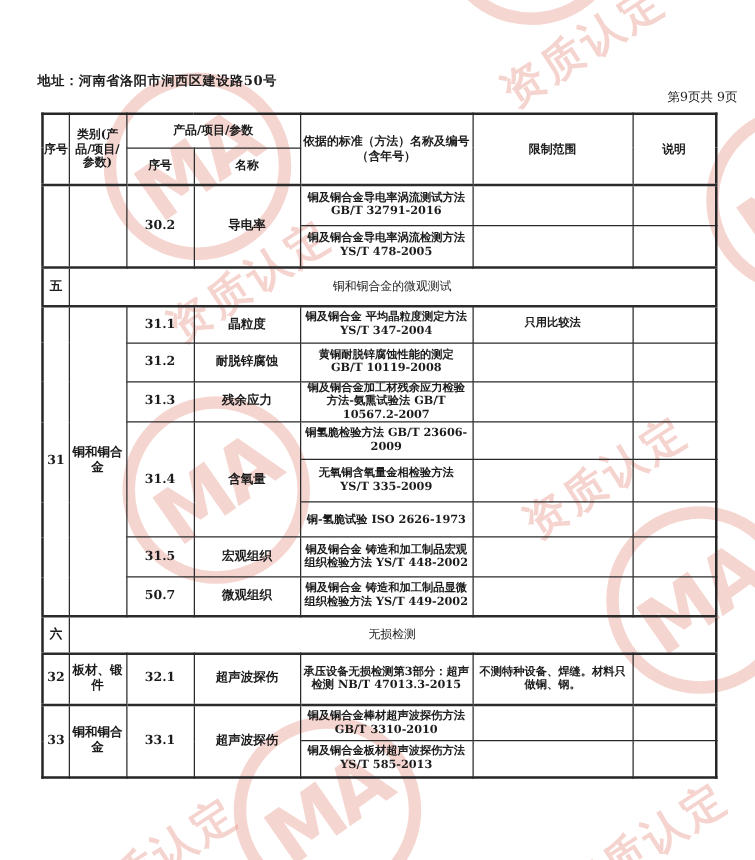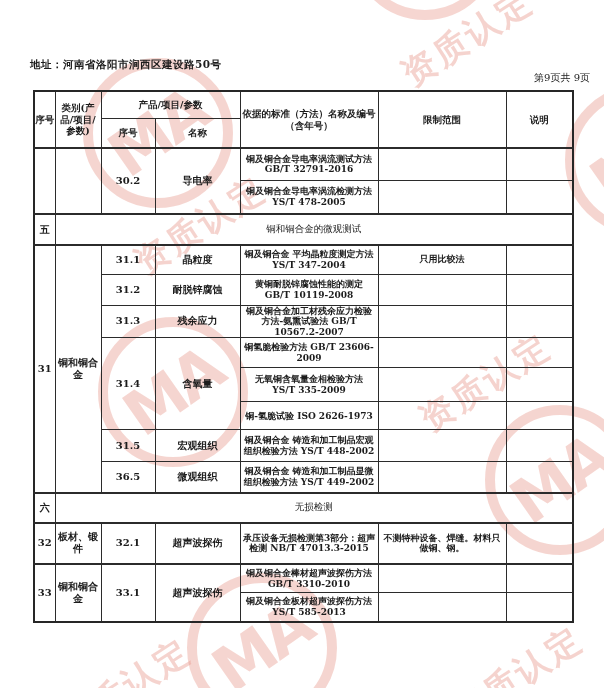--- a/index.html
+++ b/index.html
@@ -186,21 +186,21 @@
           <td class="note"></td>
         </tr>
         <tr class="h32">
           <td class="subseq">31.5</td>
           <td class="name">宏观组织</td>
           <td class="std">铜及铜合金 铸造和加工制品宏观组织检验方法 YS/T 448-2002</td>
           <td class="lim"></td>
           <td class="note"></td>
         </tr>
         <tr class="h31">
-          <td class="subseq">36.5</td>
+          <td class="subseq">50.7</td>
           <td class="name">微观组织</td>
           <td class="std">铜及铜合金 铸造和加工制品显微组织检验方法 YS/T 449-2002</td>
           <td class="lim"></td>
           <td class="note"></td>
         </tr>
 
         <tr class="h30 sec">
           <td class="seq">六</td>
           <td colspan="6" class="sec-title">无损检测</td>
         </tr>

